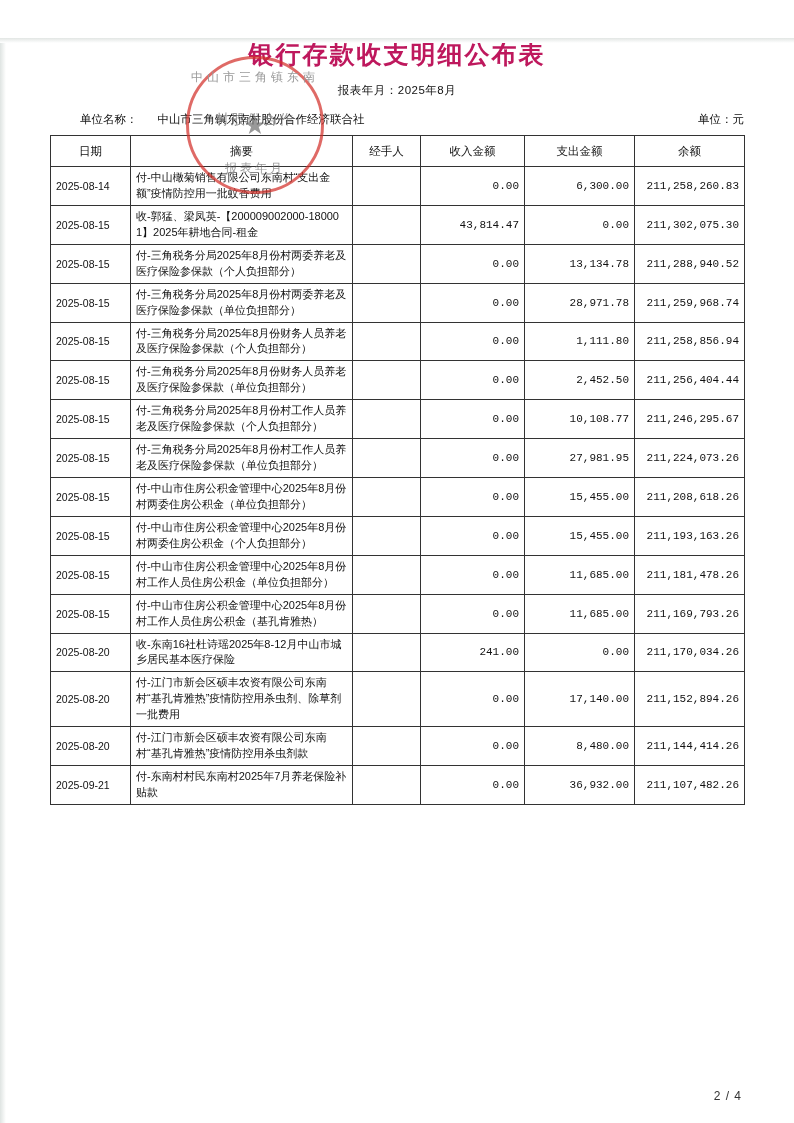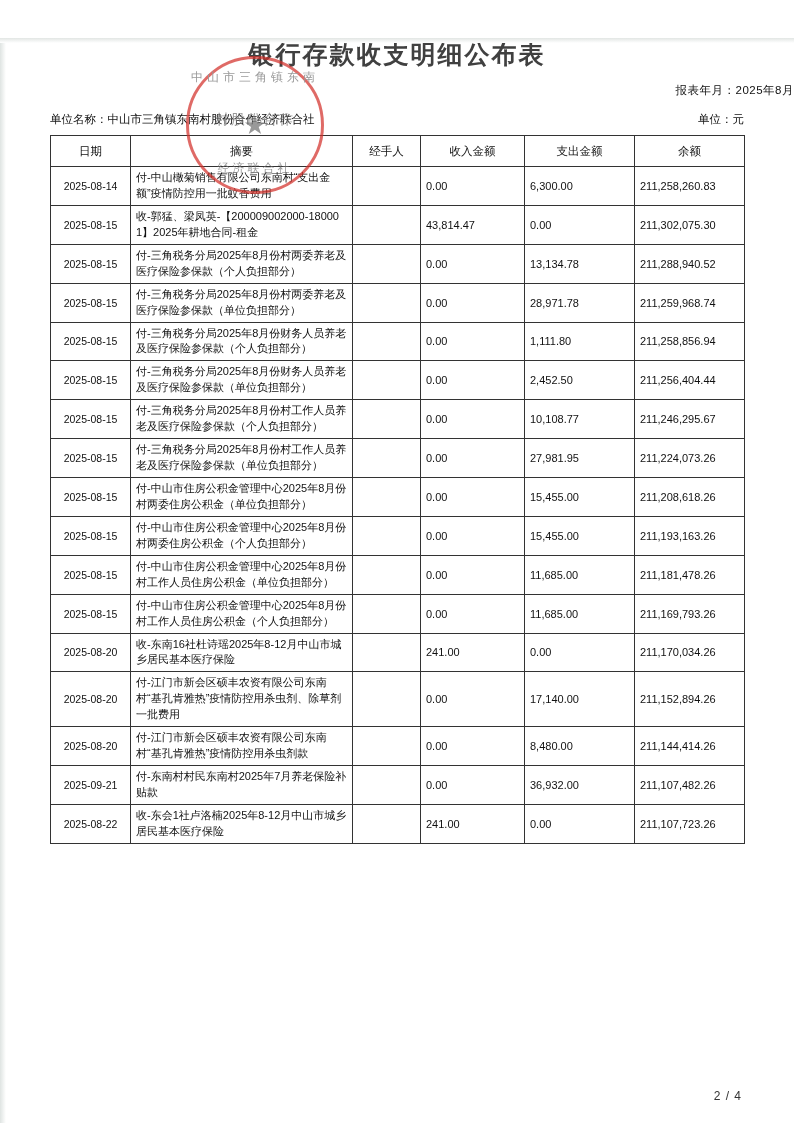--- a/index.html
+++ b/index.html
@@ -22,39 +22,40 @@
     box-sizing: border-box;
     padding: 0;
   }
   .title {
     text-align: center;
     font-family: "DejaVu Serif", "Liberation Serif", serif;
     font-size: 25px;
     font-weight: bold;
     letter-spacing: 2px;
     margin-top: 38px;
-    color: #404040;
+    color: #be185d;
   }
   .subtitle {
-    text-align: right;
+    text-align: center;
     font-size: 11.5px;
     margin-top: 12px;
     letter-spacing: 0.5px;
   }
   .meta-row {
     display: flex;
     justify-content: space-between;
     align-items: flex-end;
     margin: 14px 50px 6px 50px;
     font-size: 11.5px;
   }
   .meta-left {
     display: flex;
     align-items: flex-end;
-    gap: 0;
+    gap: 20px;
+    margin-left: 30px;
   }
   .meta-label { white-space: nowrap; }
   .meta-value { white-space: nowrap; }
   .meta-right { white-space: nowrap; }
 
   table.ledger {
     border-collapse: collapse;
     margin: 8px 50px;
     width: 694px;
     table-layout: fixed;
@@ -65,36 +66,37 @@
     padding: 3px 5px;
     vertical-align: middle;
   }
   table.ledger th {
     text-align: center;
     font-weight: normal;
     font-size: 11.5px;
     height: 24px;
   }
   td.date {
-    text-align: center;
     white-space: nowrap;
     font-size: 10.5px;
   }
   td.summary {
     text-align: left;
     line-height: 1.45;
     font-size: 11px;
     word-break: break-all;
   }
   td.handler { text-align: center; }
   td.amount {
+    text-align: right;
     vertical-align: bottom;
     font-size: 11px;
     padding-bottom: 4px;
     white-space: nowrap;
+    font-family: Liberation Mono, monospace;
   }
   col.c-date { width: 80px; }
   col.c-summary { width: 222px; }
   col.c-handler { width: 68px; }
   col.c-income { width: 104px; }
   col.c-expense { width: 110px; }
   col.c-balance { width: 110px; }
 
   .page-number {
     position: absolute;
@@ -171,21 +173,21 @@
 <body>
 
 <div class="page">
   <div class="scan-edge-left"></div>
   <div class="scan-edge-top"></div>
 
   <div class="seal">
     <div class="seal-text-top">中山市三角镇东南</div>
     <div class="seal-text-mid">村股份合作</div>
     <div class="seal-star">★</div>
-    <div class="seal-text-bottom">经济联合社</div>
+    <div class="seal-text-bottom">报表年月</div>
   </div>
 
   <div class="title">银行存款收支明细公布表</div>
 
   <div class="subtitle">
     <span>报表年月：</span><span>2025年8月</span>
   </div>
 
   <div class="meta-row">
     <div class="meta-left">
@@ -298,21 +300,21 @@
         <tr>
           <td class="date">2025-08-15</td>
           <td class="summary">付-中山市住房公积金管理中心2025年8月份村工作人员住房公积金（单位负担部分）</td>
           <td class="handler"></td>
           <td class="amount">0.00</td>
           <td class="amount">11,685.00</td>
           <td class="amount">211,181,478.26</td>
         </tr>
         <tr>
           <td class="date">2025-08-15</td>
-          <td class="summary">付-中山市住房公积金管理中心2025年8月份村工作人员住房公积金（个人负担部分）</td>
+          <td class="summary">付-中山市住房公积金管理中心2025年8月份村工作人员住房公积金（基孔肯雅热）</td>
           <td class="handler"></td>
           <td class="amount">0.00</td>
           <td class="amount">11,685.00</td>
           <td class="amount">211,169,793.26</td>
         </tr>
         <tr>
           <td class="date">2025-08-20</td>
           <td class="summary">收-东南16社杜诗瑶2025年8-12月中山市城乡居民基本医疗保险</td>
           <td class="handler"></td>
           <td class="amount">241.00</td>
@@ -336,25 +338,17 @@
           <td class="amount">211,144,414.26</td>
         </tr>
         <tr>
           <td class="date">2025-09-21</td>
           <td class="summary">付-东南村村民东南村2025年7月养老保险补贴款</td>
           <td class="handler"></td>
           <td class="amount">0.00</td>
           <td class="amount">36,932.00</td>
           <td class="amount">211,107,482.26</td>
         </tr>
-        <tr>
-          <td class="date">2025-08-22</td>
-          <td class="summary">收-东会1社卢洛楠2025年8-12月中山市城乡居民基本医疗保险</td>
-          <td class="handler"></td>
-          <td class="amount">241.00</td>
-          <td class="amount">0.00</td>
-          <td class="amount">211,107,723.26</td>
-        </tr>
       </tbody>
   </table>
 
   <div class="page-number">2 / 4</div>
 </div>
 
 </body></html>

